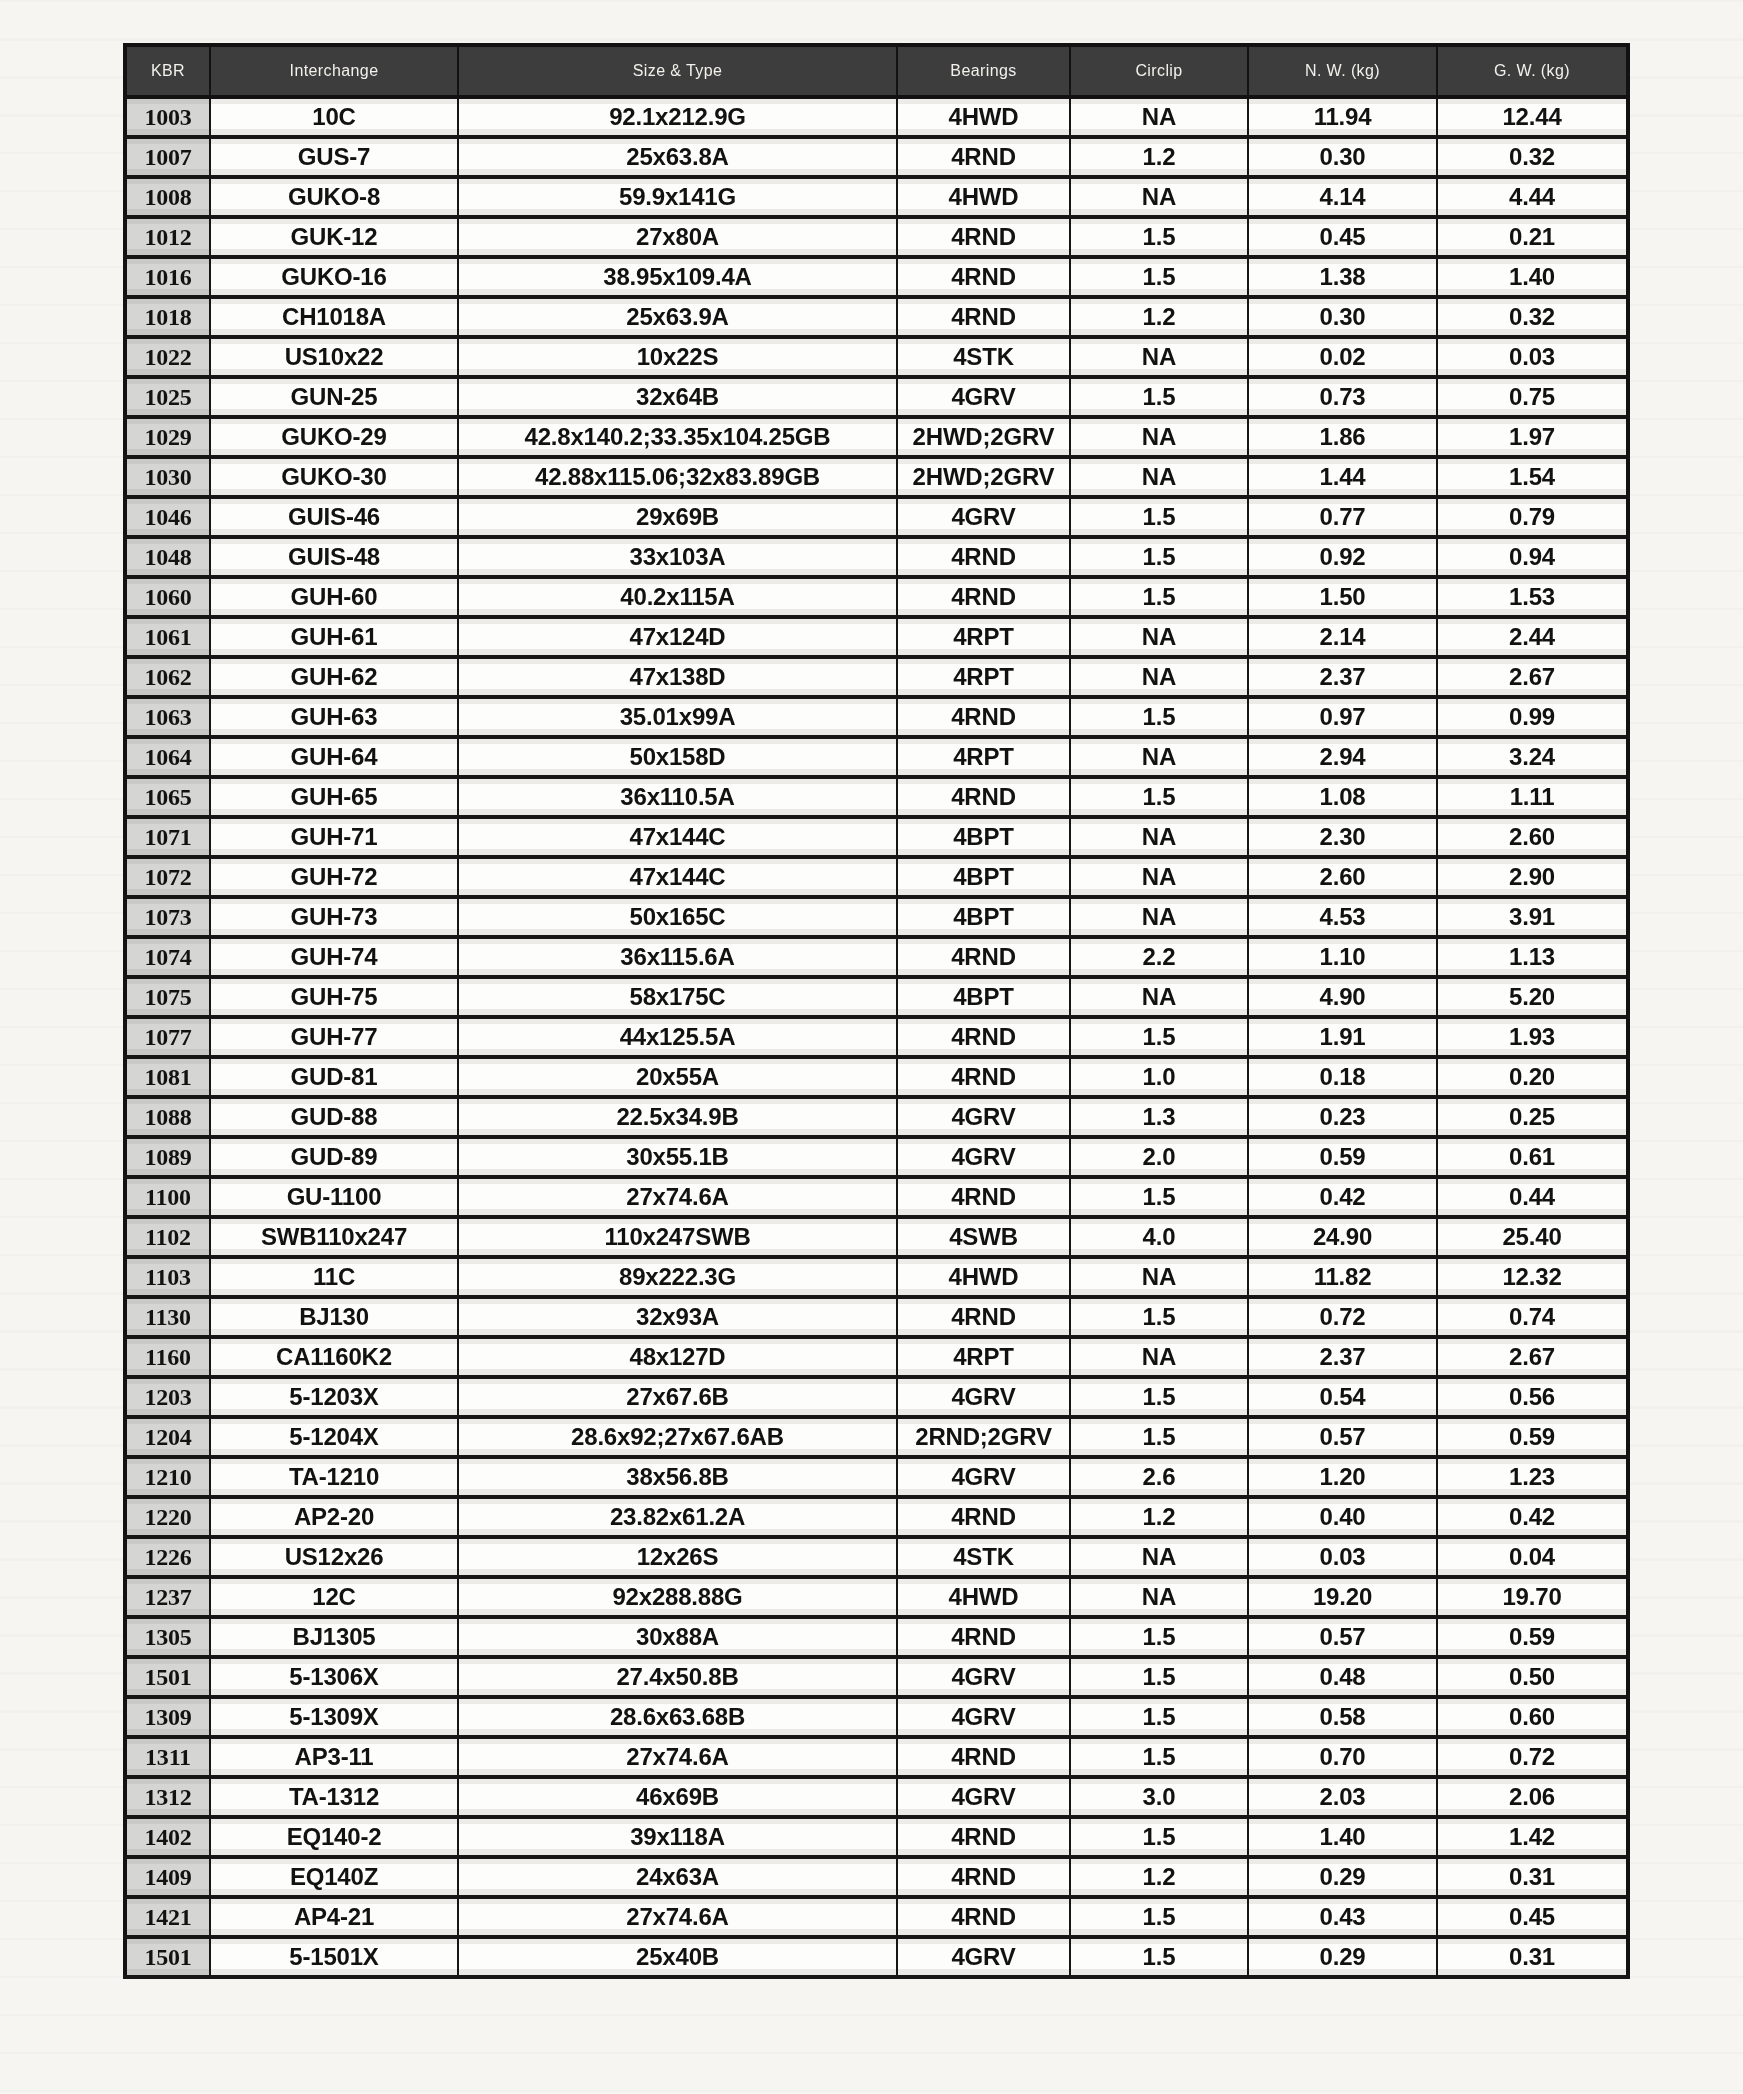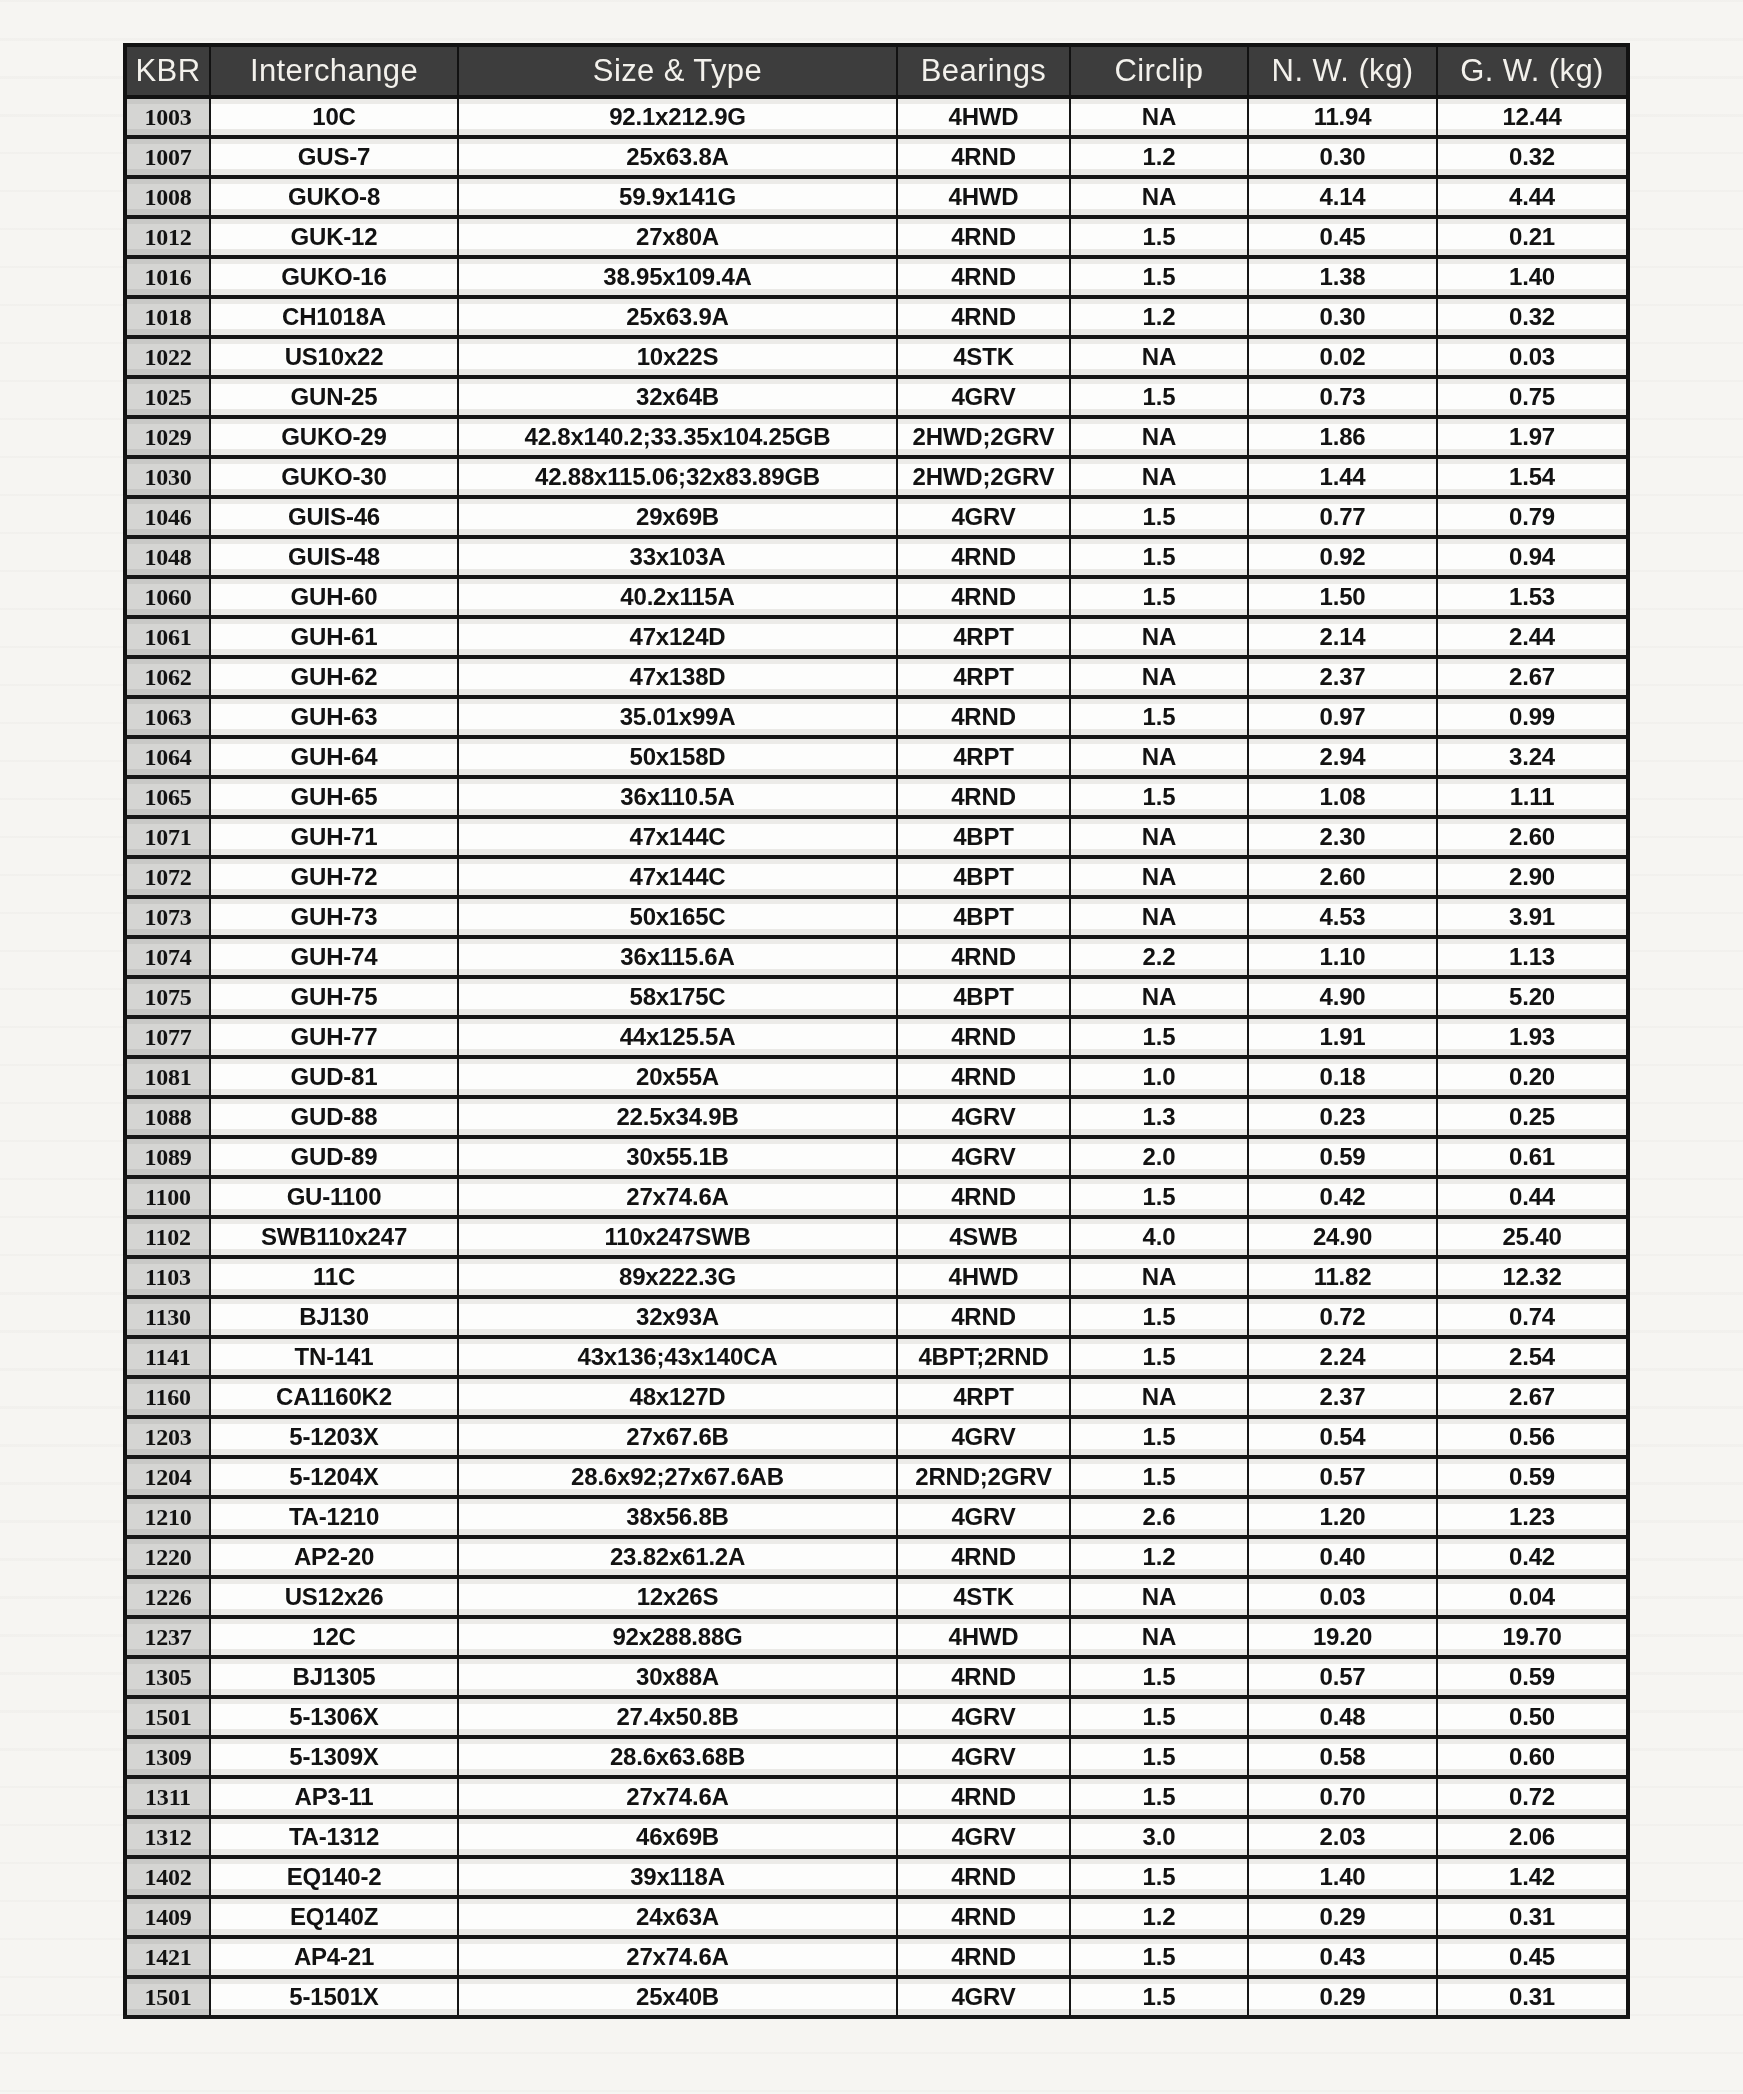--- a/index.html
+++ b/index.html
@@ -33,21 +33,21 @@
   th, td {
     text-align: center;
     vertical-align: middle;
     overflow: hidden;
     white-space: nowrap;
   }
   thead th {
     background: #3d3d3d;
     color: #f3f1ec;
     font-weight: normal;
-    font-size: 31px;
+    font-size: 16px;
     letter-spacing: 0.4px;
     height: 46px;
     border-left: 2.5px solid #121212;
     border-right: 2.5px solid #121212;
     border-bottom: 4.9px solid #121212;
   }
   tbody td {
     height: 34px;
     font-size: 24px;
     font-weight: bold;
@@ -369,29 +369,20 @@
       <tr>
     <td class="kbr">1130</td>
     <td>BJ130</td>
     <td>32x93A</td>
     <td>4RND</td>
     <td>1.5</td>
     <td>0.72</td>
     <td>0.74</td>
   </tr>
       <tr>
-    <td class="kbr">1141</td>
-    <td>TN-141</td>
-    <td>43x136;43x140CA</td>
-    <td>4BPT;2RND</td>
-    <td>1.5</td>
-    <td>2.24</td>
-    <td>2.54</td>
-  </tr>
-      <tr>
     <td class="kbr">1160</td>
     <td>CA1160K2</td>
     <td>48x127D</td>
     <td>4RPT</td>
     <td>NA</td>
     <td>2.37</td>
     <td>2.67</td>
   </tr>
       <tr>
     <td class="kbr">1203</td>

